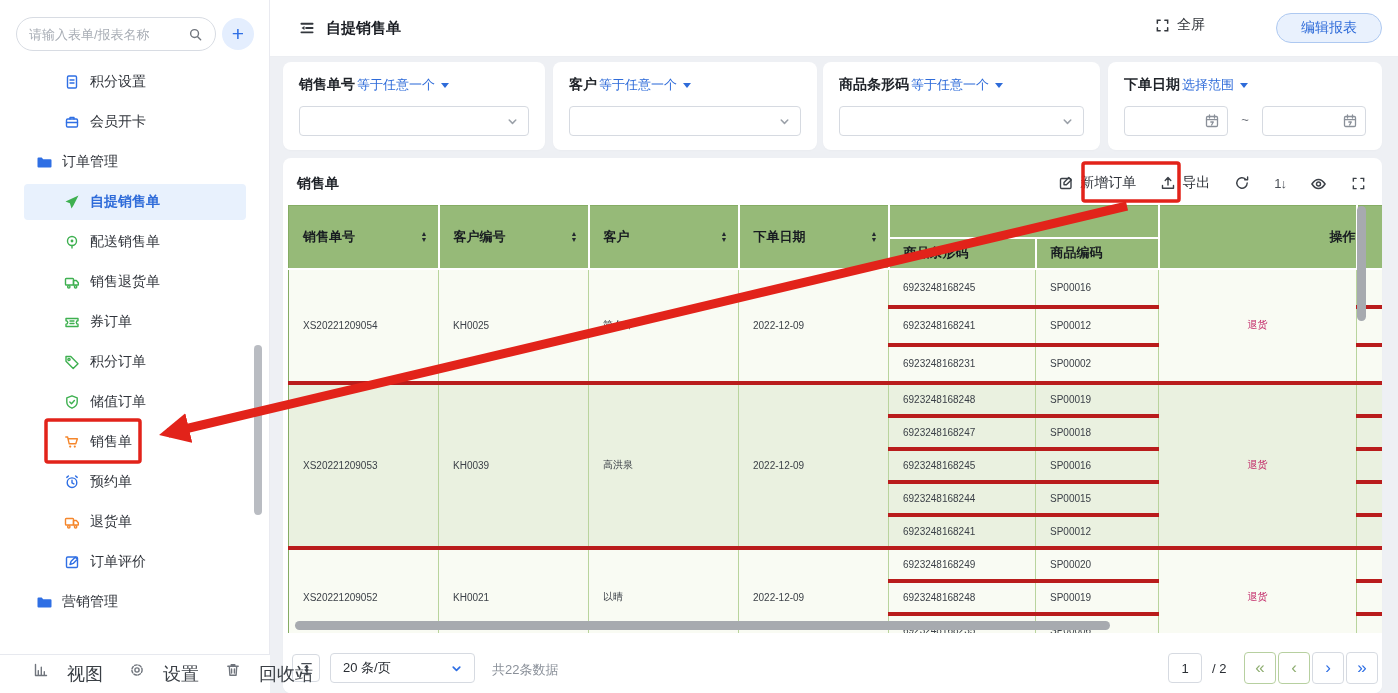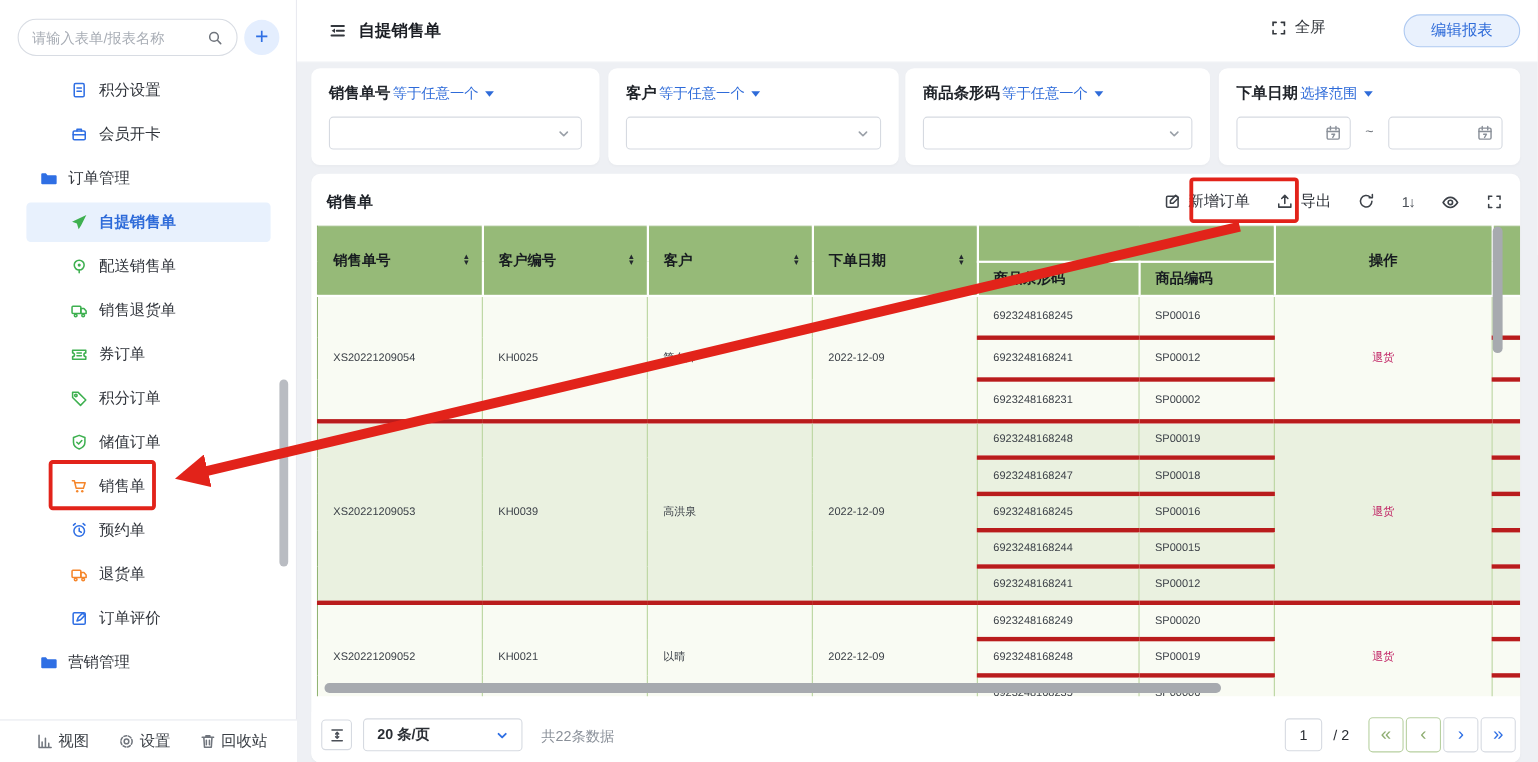--- a/index.html
+++ b/index.html
@@ -17,21 +17,21 @@
   .add-btn { position:absolute; left:222px; top:18px; width:32px; height:32px; border-radius:50%; background:#e4eefe; color:#2f6fe4; border:none; font-size:21px; line-height:30px; text-align:center; cursor:pointer; font-family:inherit; }
   #nav { position:absolute; left:0; top:62px; width:270px; height:592px; overflow:hidden; }
   .nav-item { position:relative; height:40px; display:flex; align-items:center; gap:10px; font-size:14px; color:#30343b; cursor:pointer; }
   .nav-item > * { position:relative; z-index:1; }
   .nav-item.group { padding-left:36px; }
   .nav-item.child { padding-left:64px; }
   .nav-item.selected::before { content:''; position:absolute; left:24px; right:24px; top:2px; bottom:2px; background:#e8f1fd; border-radius:4px; z-index:0; }
   .nav-item.selected .nav-label { color:#2e6bd9; font-weight:700; }
   .sb-scrollbar { position:absolute; left:254px; top:345px; width:8px; height:170px; background:#b9bcc2; border-radius:4px; }
   #sb-footer { position:absolute; left:0; bottom:0; width:270px; height:39px; border-top:1px solid #e7e9ef; background:#fff; display:flex; align-items:center; padding-left:33px; }
-  .sbf-item { display:flex; align-items:center; gap:4px; font-size:14px; color:#3a3f45; margin-right:26px; cursor:pointer; white-space:nowrap; }
+  .sbf-item { display:flex; align-items:flex-start; gap:18px; font-size:18px; color:#3a3f45; margin-right:26px; cursor:pointer; white-space:nowrap; }
 
   
   #topbar { position:absolute; left:270px; top:0; width:1128px; height:57px; background:#fff; border-bottom:1px solid #eceef2; }
   .collapse-btn { position:absolute; left:28px; top:19px; color:#33373d; cursor:pointer; }
   #page-title { position:absolute; left:56px; top:19px; font-size:15px; font-weight:700; color:#1b1e24; }
   .fs-group { position:absolute; right:193px; top:16px; display:flex; align-items:center; gap:7px; font-size:14px; color:#33373d; cursor:pointer; }
   .edit-report-btn { position:absolute; right:16px; top:13px; height:30px; padding:0 24px; border-radius:16px; background:#e9f1fd; border:1px solid #aec9f1; color:#2e6bd9; font-size:14px; cursor:pointer; font-family:inherit; }
 
   
   .fcard { position:absolute; top:62px; height:88px; background:#fff; border-radius:8px; box-shadow:0 1px 2px rgba(0,0,0,.02); }
@@ -48,35 +48,35 @@
 
   
   #panel { position:absolute; left:283px; top:158px; width:1099px; height:535px; background:#fff; border-radius:8px; overflow:hidden; box-shadow:0 1px 2px rgba(0,0,0,.02); }
   .panel-title { position:absolute; left:14px; top:17px; font-size:14px; font-weight:700; color:#1c2026; }
   .toolbar { position:absolute; right:16px; top:11px; height:28px; display:flex; align-items:center; gap:24px; font-size:14px; color:#30343b; }
   .tool { display:flex; align-items:center; gap:6px; cursor:pointer; white-space:nowrap; }
   .sort-glyph { font-size:13px; color:#4a4f57; letter-spacing:-1px; }
   #tbl { position:absolute; left:5px; top:47px; width:1094px; height:428px; overflow:hidden; }
   #tbl table { border-collapse:collapse; table-layout:fixed; width:1094px; }
   #tbl th { background:#96ba78; color:#171b20; font-size:13px; font-weight:700; text-align:left; padding:0 0 0 14px; border-right:2px solid #fff; border-bottom:2px solid #fff; }
-  #tbl th.center { text-align:center; padding:0; }
+  #tbl th.center { text-align:right; padding:0; }
   #tbl th .thwrap { display:flex; align-items:center; justify-content:space-between; padding-right:10px; }
   .sort { display:inline-flex; flex-direction:column; line-height:6px; font-size:7px; color:#23282e; cursor:pointer; }
   #tbl td { font-size:10px; color:#3c4148; border-bottom:4px solid #b91c1c; border-right:1px solid #b9d49d; padding:0 0 0 14px; overflow:hidden; white-space:nowrap; }
   #tbl td.center { text-align:center; padding:0; }
   #tbl td.merged { vertical-align:middle; }
   #tbl table, #tbl tr { border:1px solid #85ac64; }
   tr.g0 td { background:#f9fbf3; } tr.g1 td { background:#eaf1e0; }
   .link { color:#be185d; cursor:pointer; text-decoration:none; }
 
   
   .pagebar { position:absolute; left:0; right:0; top:489px; height:46px; background:#fff; }
   .sq-btn { position:absolute; top:7px; width:28px; height:28px; border:1px solid #d6dae1; border-radius:4px; background:#fff; display:flex; align-items:center; justify-content:center; color:#4a4f57; cursor:pointer; }
   #rowheight-btn { left:9px; }
-  .size-select { position:absolute; left:47px; top:6px; width:145px; height:30px; border:1px solid #d6dae1; border-radius:4px; font-size:13px; color:#2a2e34; display:flex; align-items:center; padding-left:12px; cursor:pointer;font-weight:bold; }
+  .size-select { position:absolute; left:47px; top:6px; width:145px; height:30px; border:1px solid #d6dae1; border-radius:4px; font-size:13px; color:#2a2e34; display:flex; align-items:center; padding-left:12px; cursor:pointer; }
   .size-select .chev { position:absolute; right:10px; top:7px; color:#2f6fe4; }
   .total-text { position:absolute; left:209px; top:14px; font-size:13px; color:#8a9099; }
   .page-input { position:absolute; left:885px; top:6px; width:34px; height:30px; border:1px solid #d6dae1; border-radius:4px; text-align:center; font-size:13px; color:#2a2e34; outline:none; font-family:inherit; }
   .page-total { position:absolute; left:929px; top:14px; font-size:13px; color:#2a2e34; }
   .pg-btn { position:absolute; top:5px; width:32px; height:32px; border-radius:4px; background:#fff; display:flex; align-items:center; justify-content:center; font-size:17px; cursor:pointer; }
   .pg-green { border:1px solid #b7d0a0; color:#8fae72; }
   .pg-blue { border:1px solid #d6dae1; color:#2f6fe4; }
   #pg-first{left:961px} #pg-prev{left:995px} #pg-next{left:1029px} #pg-last{left:1063px}
 
   

